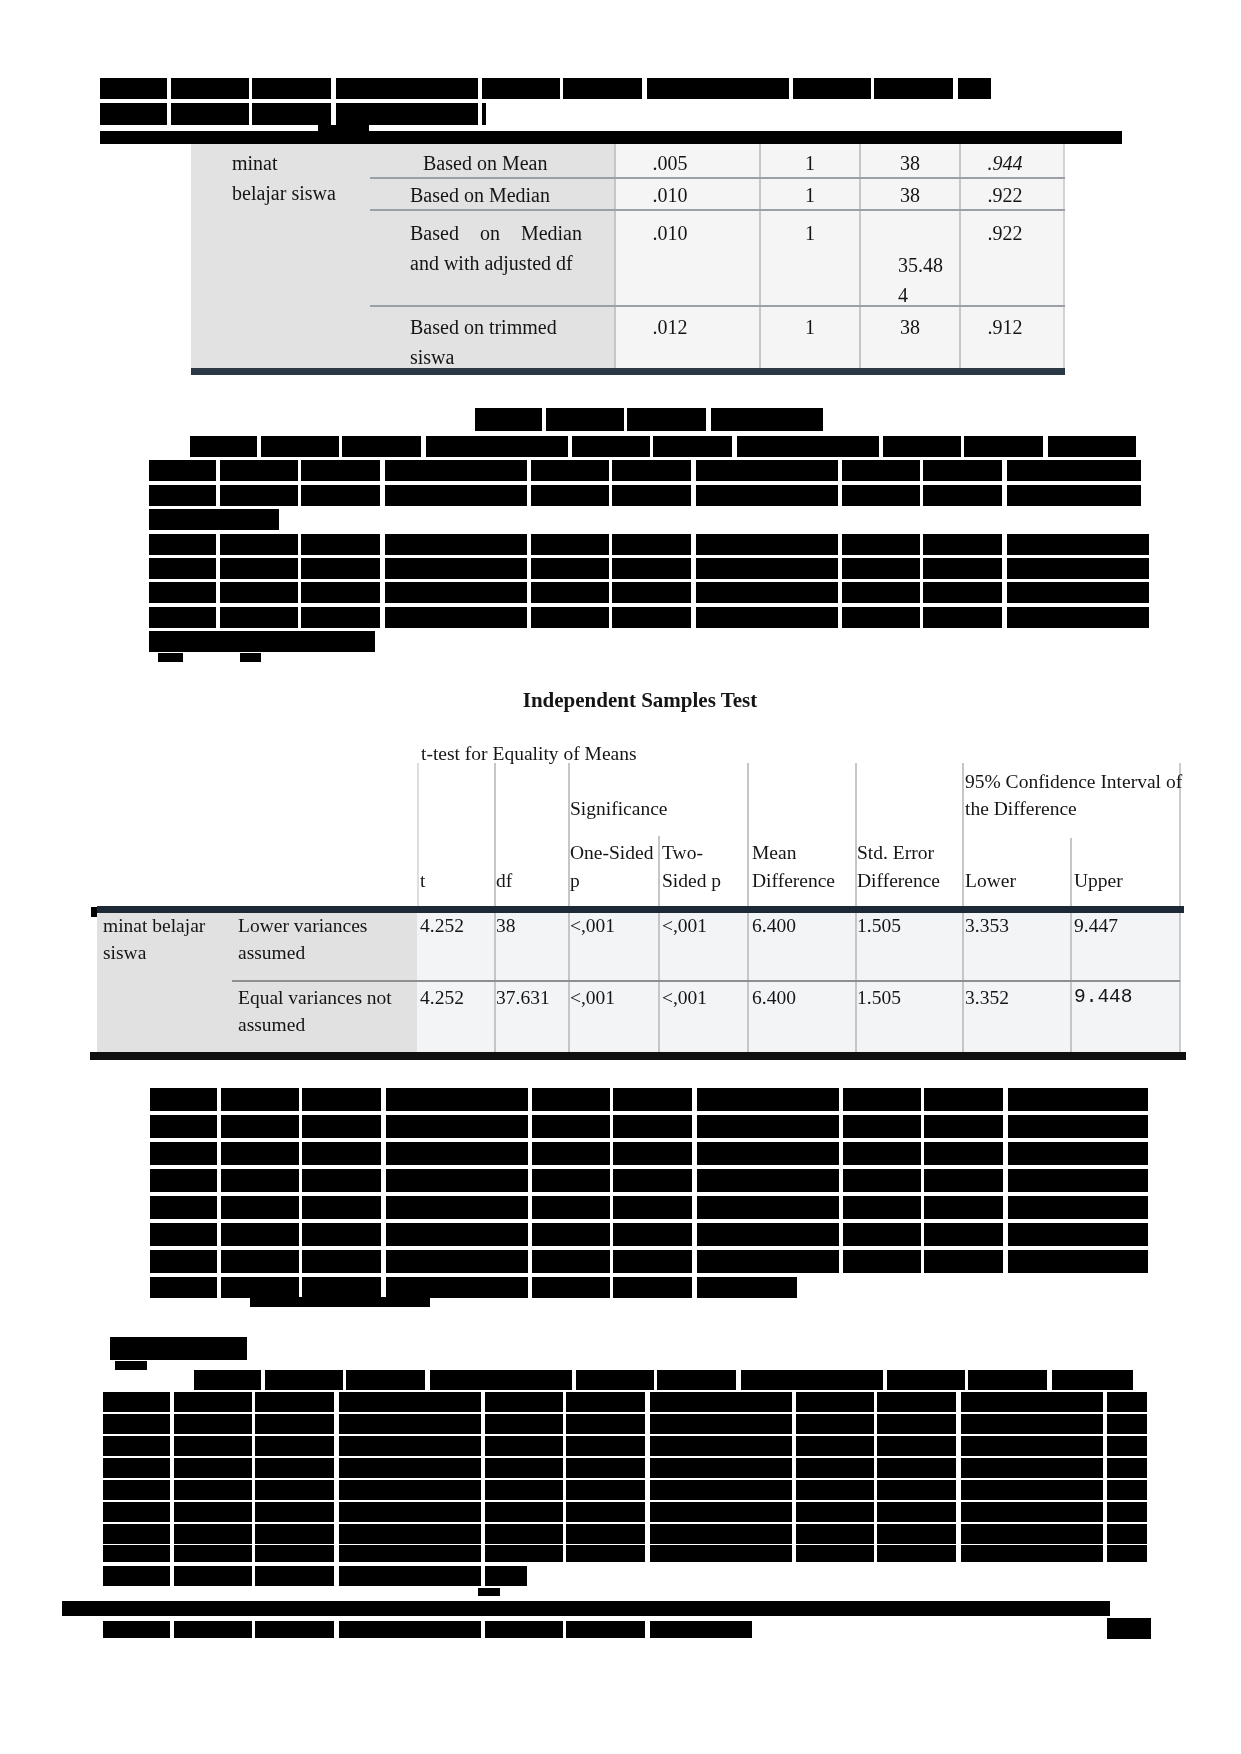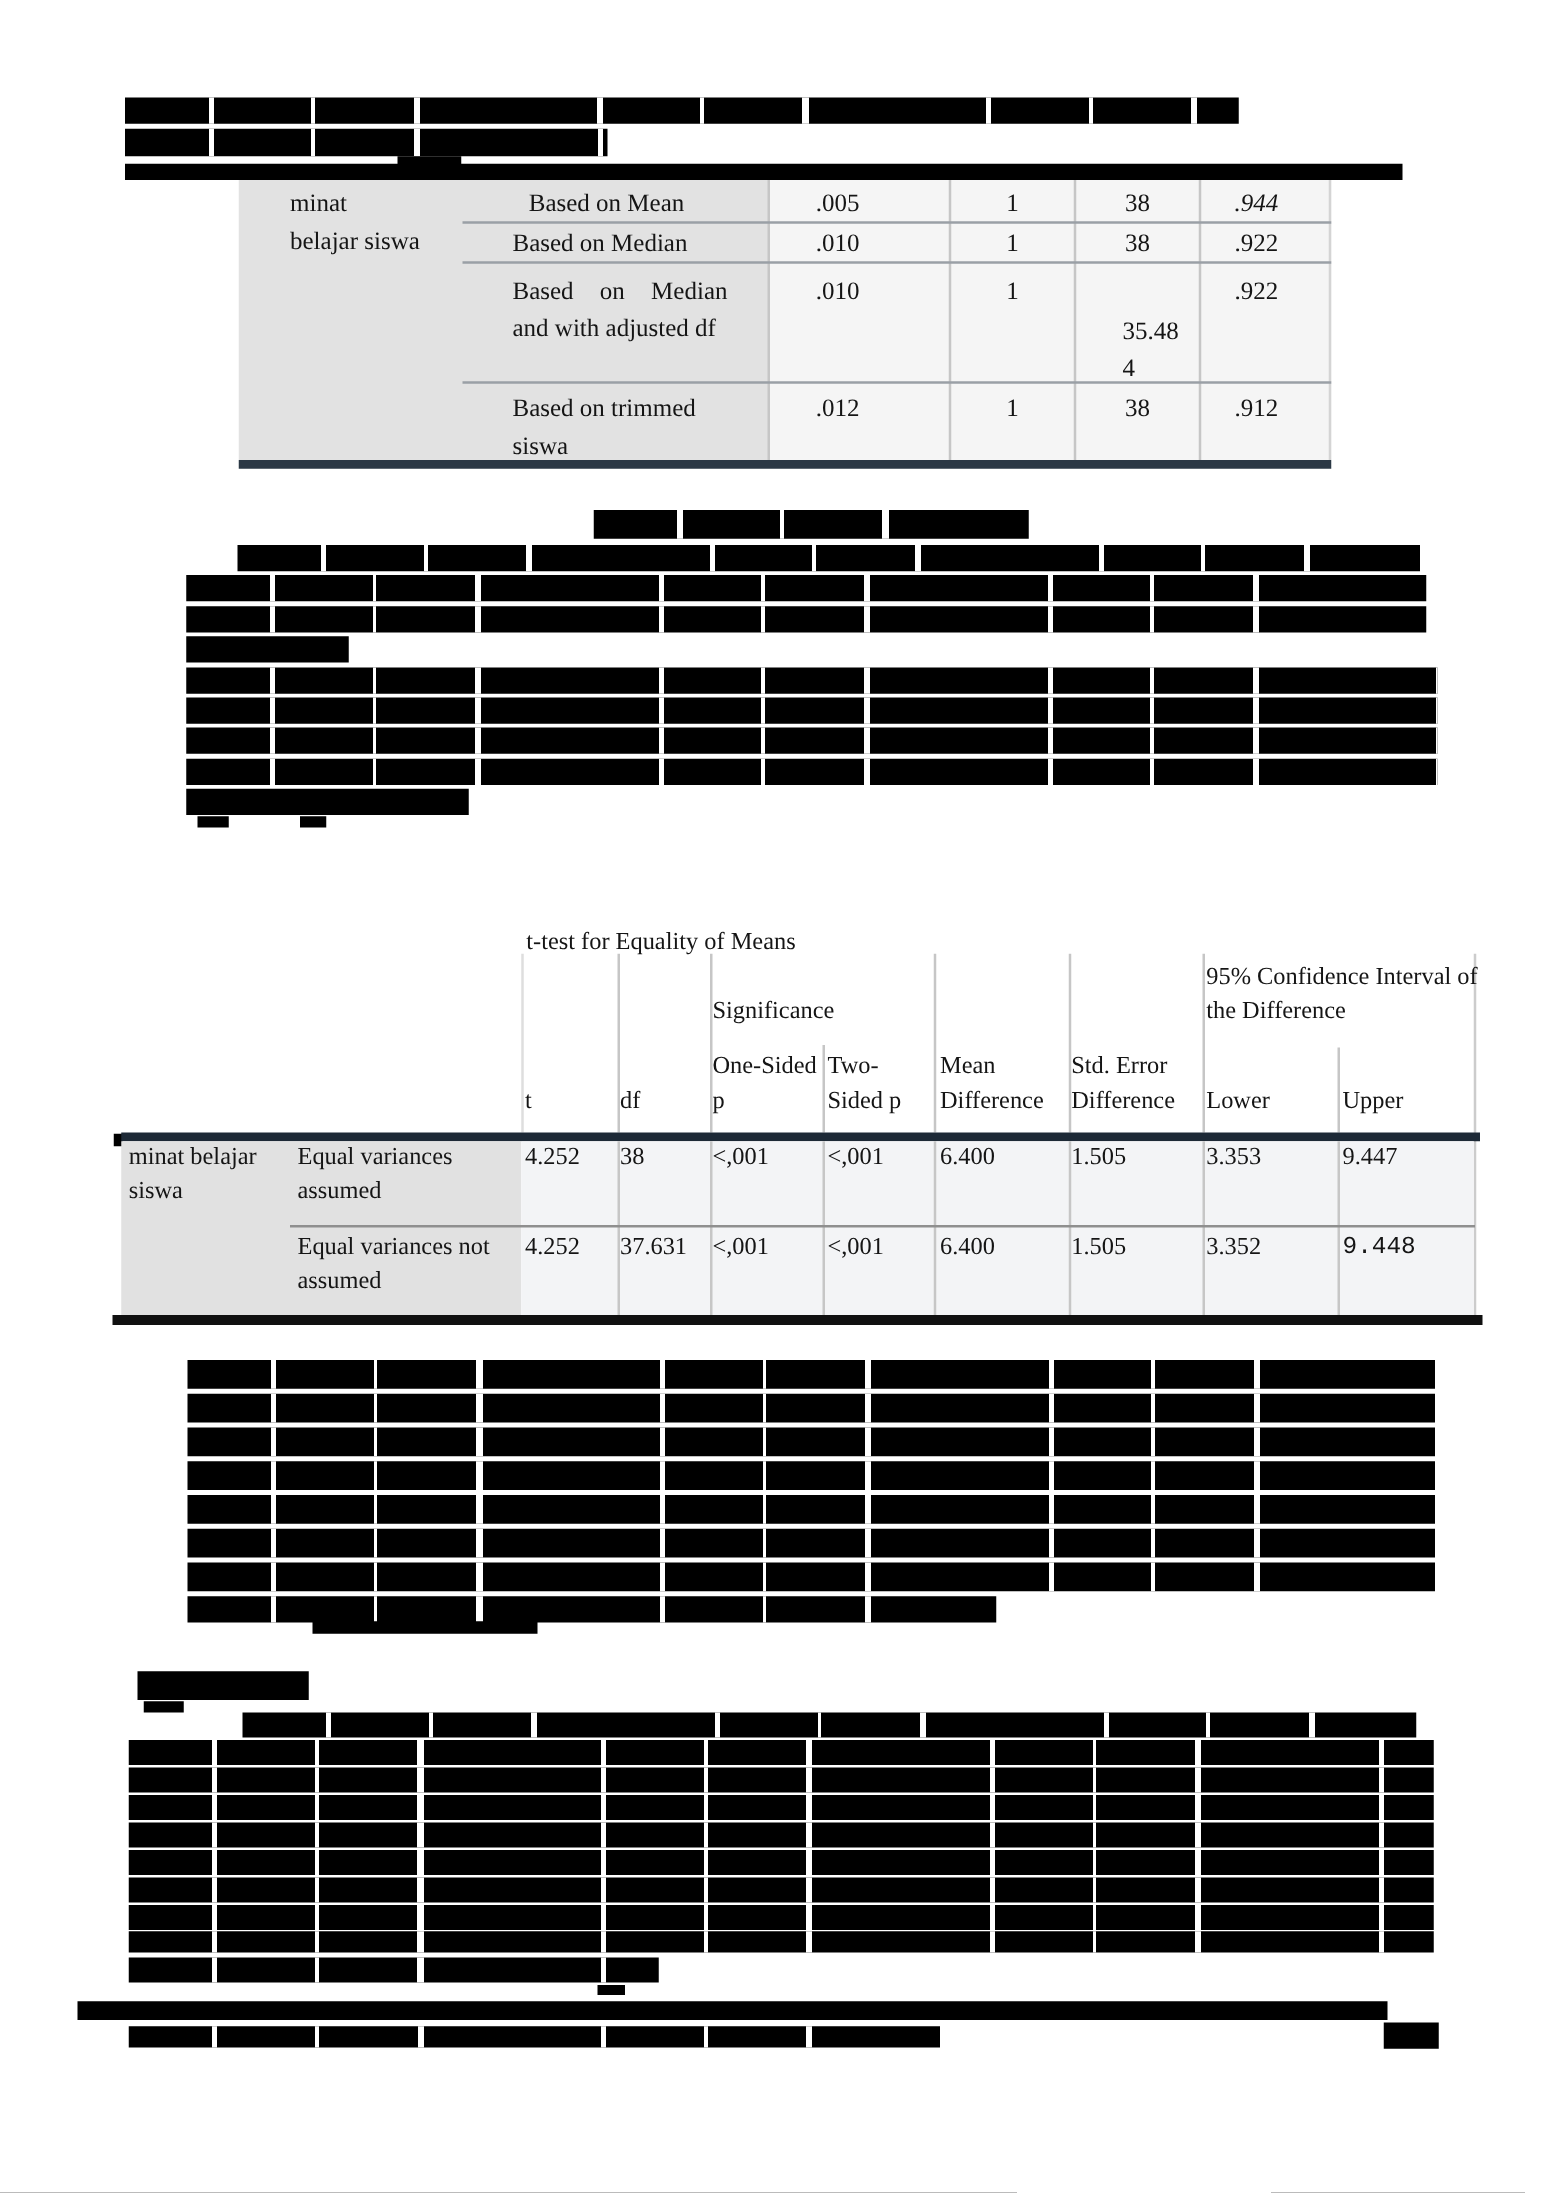--- a/index.html
+++ b/index.html
@@ -114,20 +114,21 @@
 
     <div>
       <div class="abs t1" style="left:410px;top:312px;width:172px;">Based on trimmed siswa</div>
       <div class="abs t1 ctr" style="left:615px;top:312px;width:110px;">.012</div>
       <div class="abs t1 ctr" style="left:760px;top:312px;width:100px;">1</div>
       <div class="abs t1 ctr" style="left:860px;top:312px;width:100px;">38</div>
       <div class="abs t1 ctr" style="left:960px;top:312px;width:90px;">.912</div>
     </div>
   </div>
 
+  <div class="abs bold ctr" style="left:97px;top:688px;width:1086px;font-size:21px;">Independent Samples Test</div>
   <div class="abs t2" style="left:421px;top:740px;">t-test for Equality of Means</div>
 
   <div>
 
     <div class="vline" style="left:417px;top:763px;height:143px;background:#dedede;"></div>
     <div class="vline" style="left:494px;top:763px;height:143px;"></div>
     <div class="vline" style="left:568px;top:763px;height:143px;"></div>
     <div class="vline" style="left:658px;top:836px;height:70px;"></div>
     <div class="vline" style="left:747px;top:763px;height:143px;"></div>
     <div class="vline" style="left:855px;top:763px;height:143px;"></div>
@@ -159,21 +160,21 @@
     <div class="vline" style="left:962px;top:913px;height:139px;"></div>
     <div class="vline" style="left:1070px;top:913px;height:139px;"></div>
 
     <div class="hsep" style="left:232px;top:980px;width:948px;background:#8f8f8f;"></div>
     <div class="abs" style="left:90px;top:1052px;width:1096px;height:8px;background:#101010;"></div>
 
     <div class="abs t2 pre" style="left:103px;top:912px;width:135px;">minat belajar
 siswa</div>
 
     <div>
-      <div class="abs t2" style="left:238px;top:912px;width:165px;">Equal variances assumed</div>
+      <div class="abs t2" style="left:238px;top:912px;width:165px;">Lower variances assumed</div>
       <div class="abs t2" style="left:420px;top:912px;">4.252</div>
       <div class="abs t2" style="left:496px;top:912px;">38</div>
       <div class="abs t2" style="left:570px;top:912px;">&lt;,001</div>
       <div class="abs t2" style="left:662px;top:912px;">&lt;,001</div>
       <div class="abs t2" style="left:752px;top:912px;">6.400</div>
       <div class="abs t2" style="left:857px;top:912px;">1.505</div>
       <div class="abs t2" style="left:965px;top:912px;">3.353</div>
       <div class="abs t2" style="left:1074px;top:912px;">9.447</div>
     </div>
 

